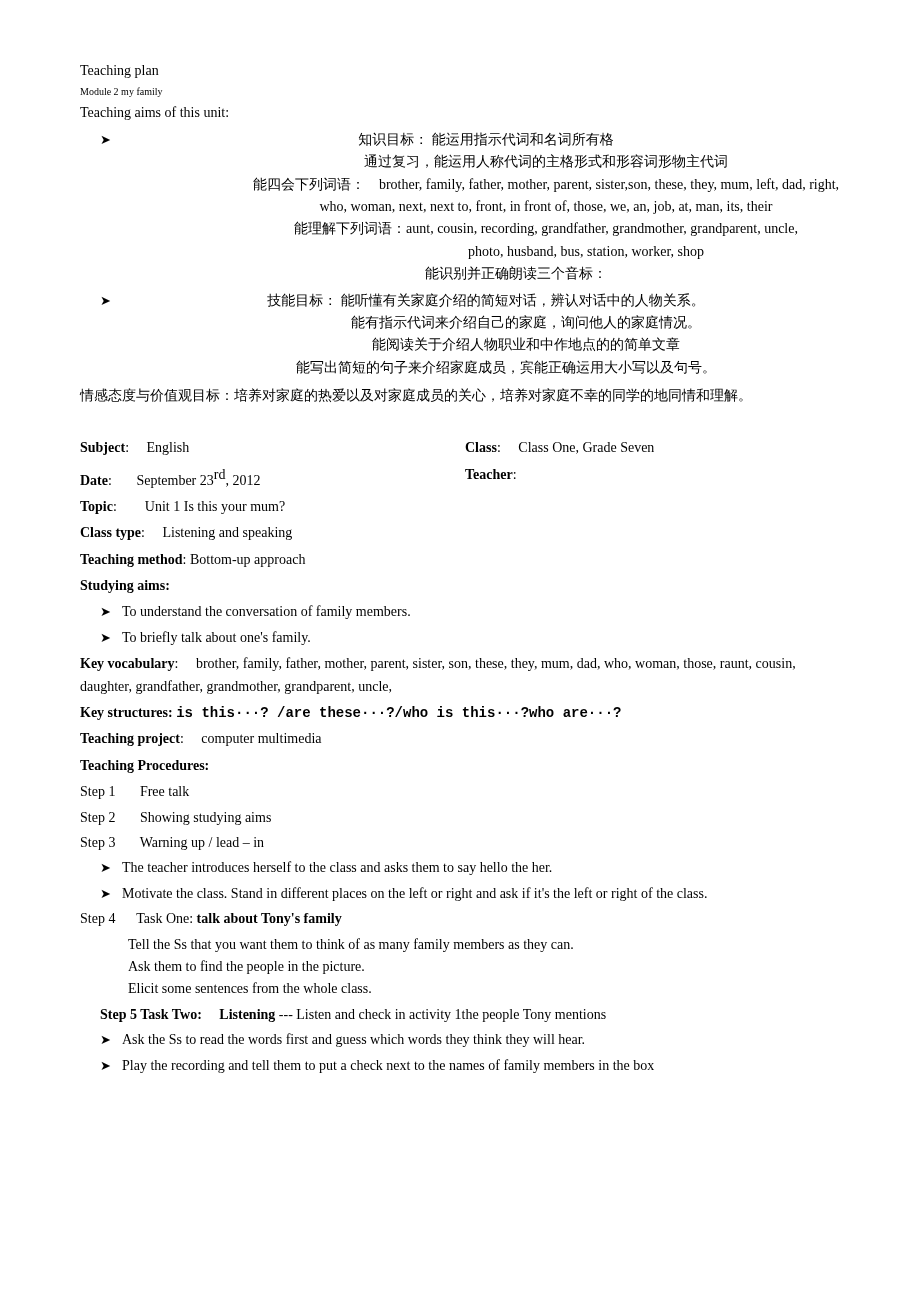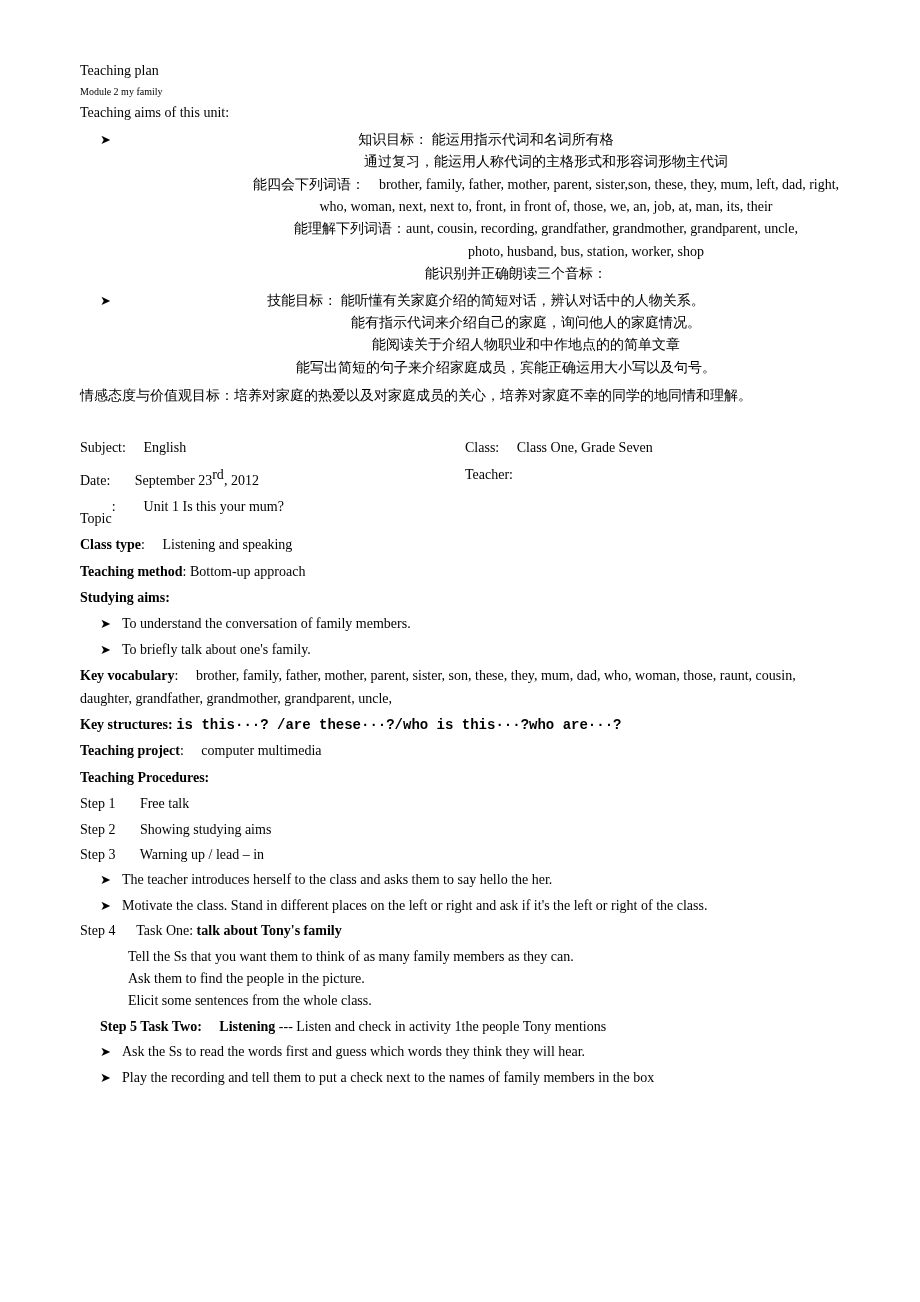--- a/index.html
+++ b/index.html
@@ -58,22 +58,21 @@
       height: 24px;
     }
     .info-row {
       display: flex;
       margin-bottom: 4px;
     }
     .info-cell {
       flex: 1;
     }
     .info-label {
-      font-weight: normal;
-      margin-top: 12px;
+      font-weight: bold;
     }
     .section-line {
       margin-bottom: 4px;
       font-size: 14px;
     }
     .bold {
       font-weight: bold;
     }
     .bullet-list {
       margin-left: 20px;

